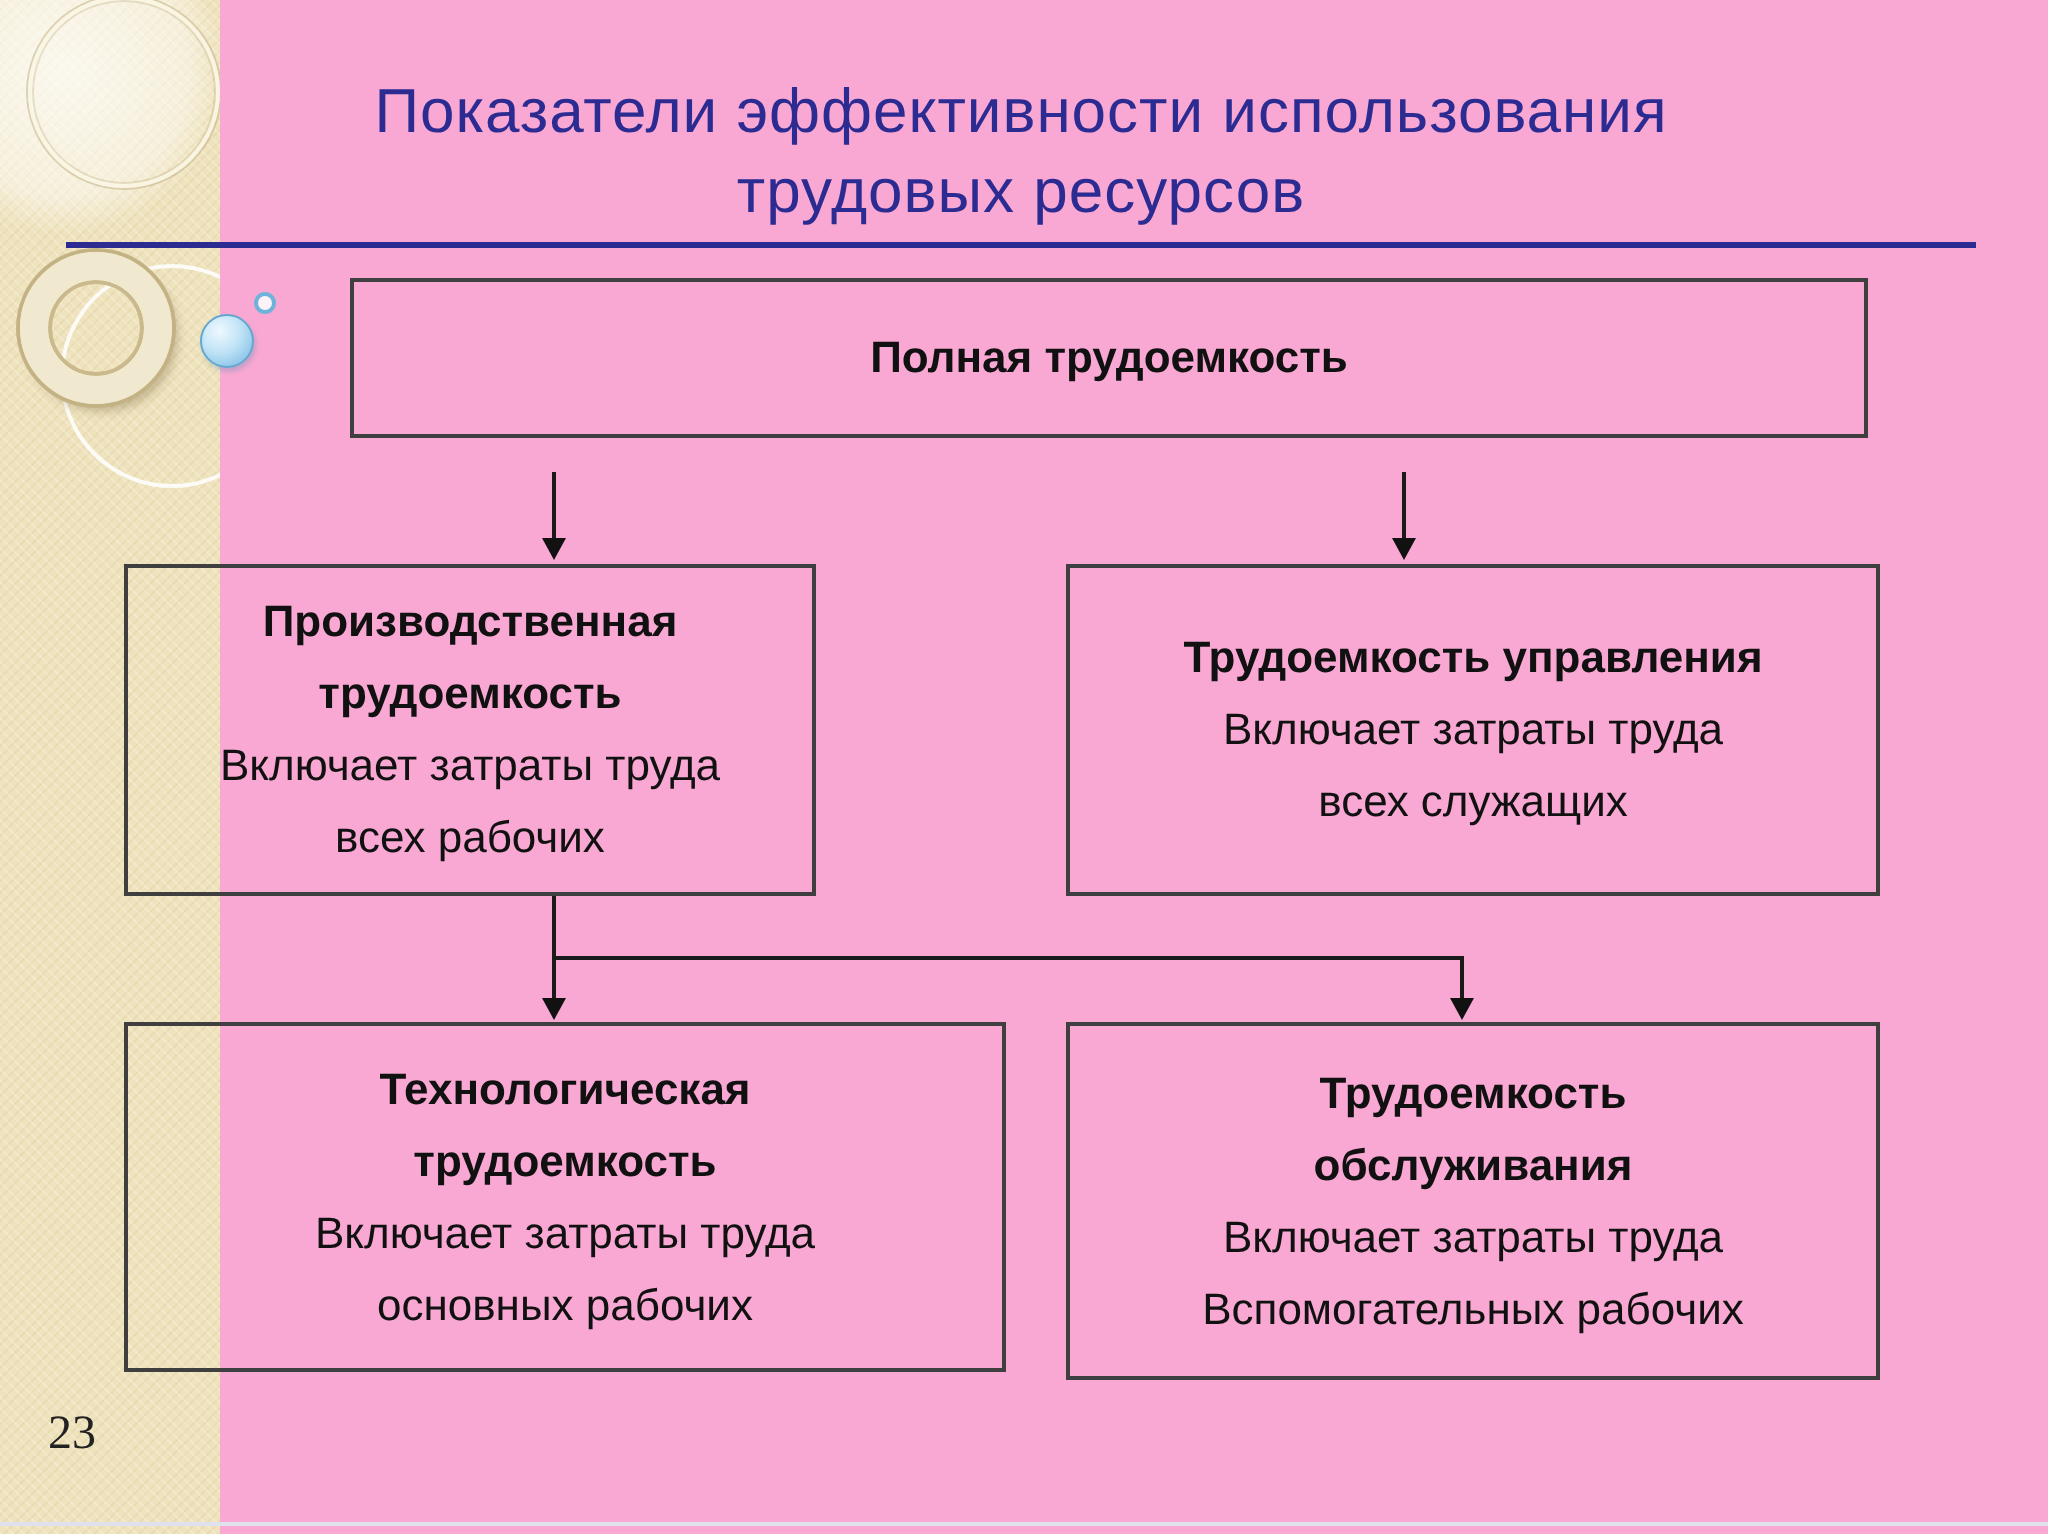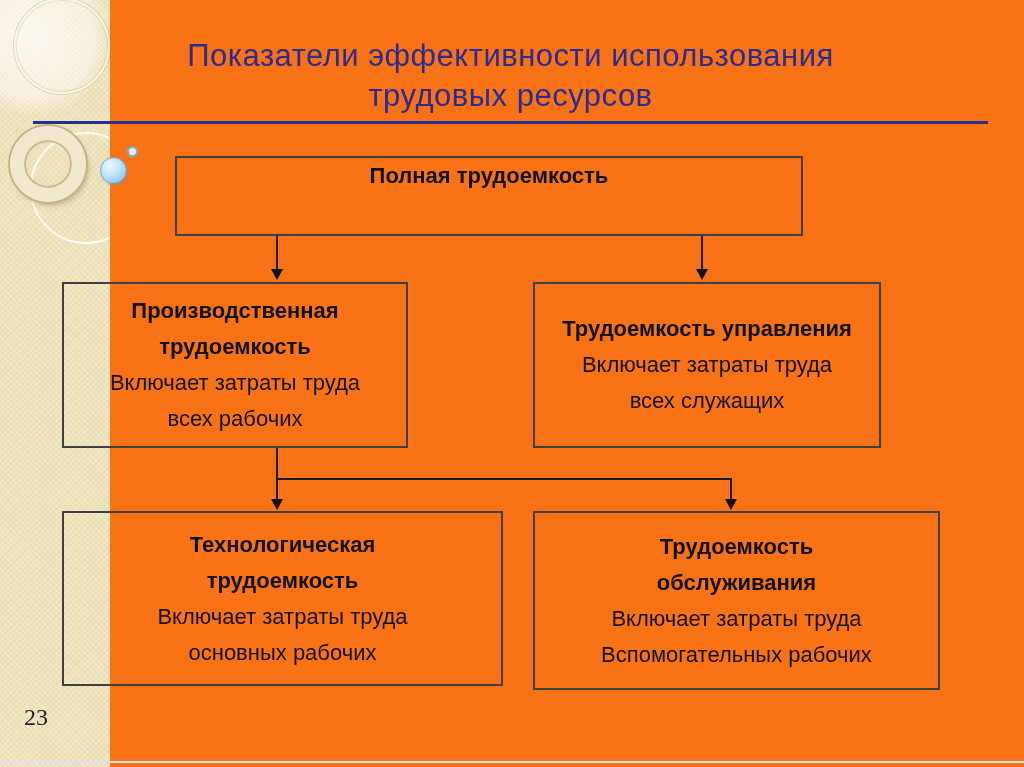--- a/index.html
+++ b/index.html
@@ -1,19 +1,19 @@
 <!DOCTYPE html>
 <html><head>
 <meta charset="utf-8">
 <style>
   * { margin:0; padding:0; box-sizing:border-box; }
   html,body { width:1024px; height:767px; }
   body { font-family:"Liberation Sans", sans-serif; background:#fff; }
 
-  .slide { position:relative; width:1024px; height:767px; background:#f97316; overflow:hidden; }
+  .slide { position:relative; width:1024px; height:767px; background:#f9a8d4; overflow:hidden; }
 
   
   .sidebar {
     position:absolute; left:0; top:0; width:110px; height:767px;
     background-color:#efe3bd;
     background-image:
       repeating-linear-gradient(45deg, rgba(255,255,255,.20) 0 1px, transparent 1px 4px),
       repeating-linear-gradient(-45deg, rgba(203,183,131,.18) 0 1px, transparent 1px 4px);
     overflow:hidden; z-index:1;
   }
@@ -59,23 +59,23 @@
 
   
   .node {
     position:absolute; border:2px solid #3f3f3f; background:transparent;
     display:flex; flex-direction:column; justify-content:center; align-items:center;
     text-align:center; color:#111; z-index:4;
   }
   .node-title { font-weight:700; font-size:22px; line-height:36px; white-space:pre-line; }
   .node-desc  { font-weight:400; font-size:22px; line-height:36px; white-space:pre-line; }
 
-  .node-full          { left:175px; top:156px; width:628px; height:80px;justify-content:space-between;  }
+  .node-full          { left:175px; top:139px; width:759px; height:80px;  }
   .node-production    { left:62px;  top:282px; width:346px; height:166px; }
-  .node-management    { left:533px; top:282px; width:348px; height:166px; }
+  .node-management    { left:533px; top:282px; width:407px; height:166px; }
   .node-technological { left:62px;  top:511px; width:441px; height:175px; }
   .node-service       { left:533px; top:511px; width:407px; height:179px; }
 
   
   .line { position:absolute; background:#1a1a1a; z-index:3; }
   .arrowhead {
     position:absolute; width:0; height:0; z-index:3;
     border-left:6px solid transparent; border-right:6px solid transparent;
     border-top:11px solid #111;
   }

